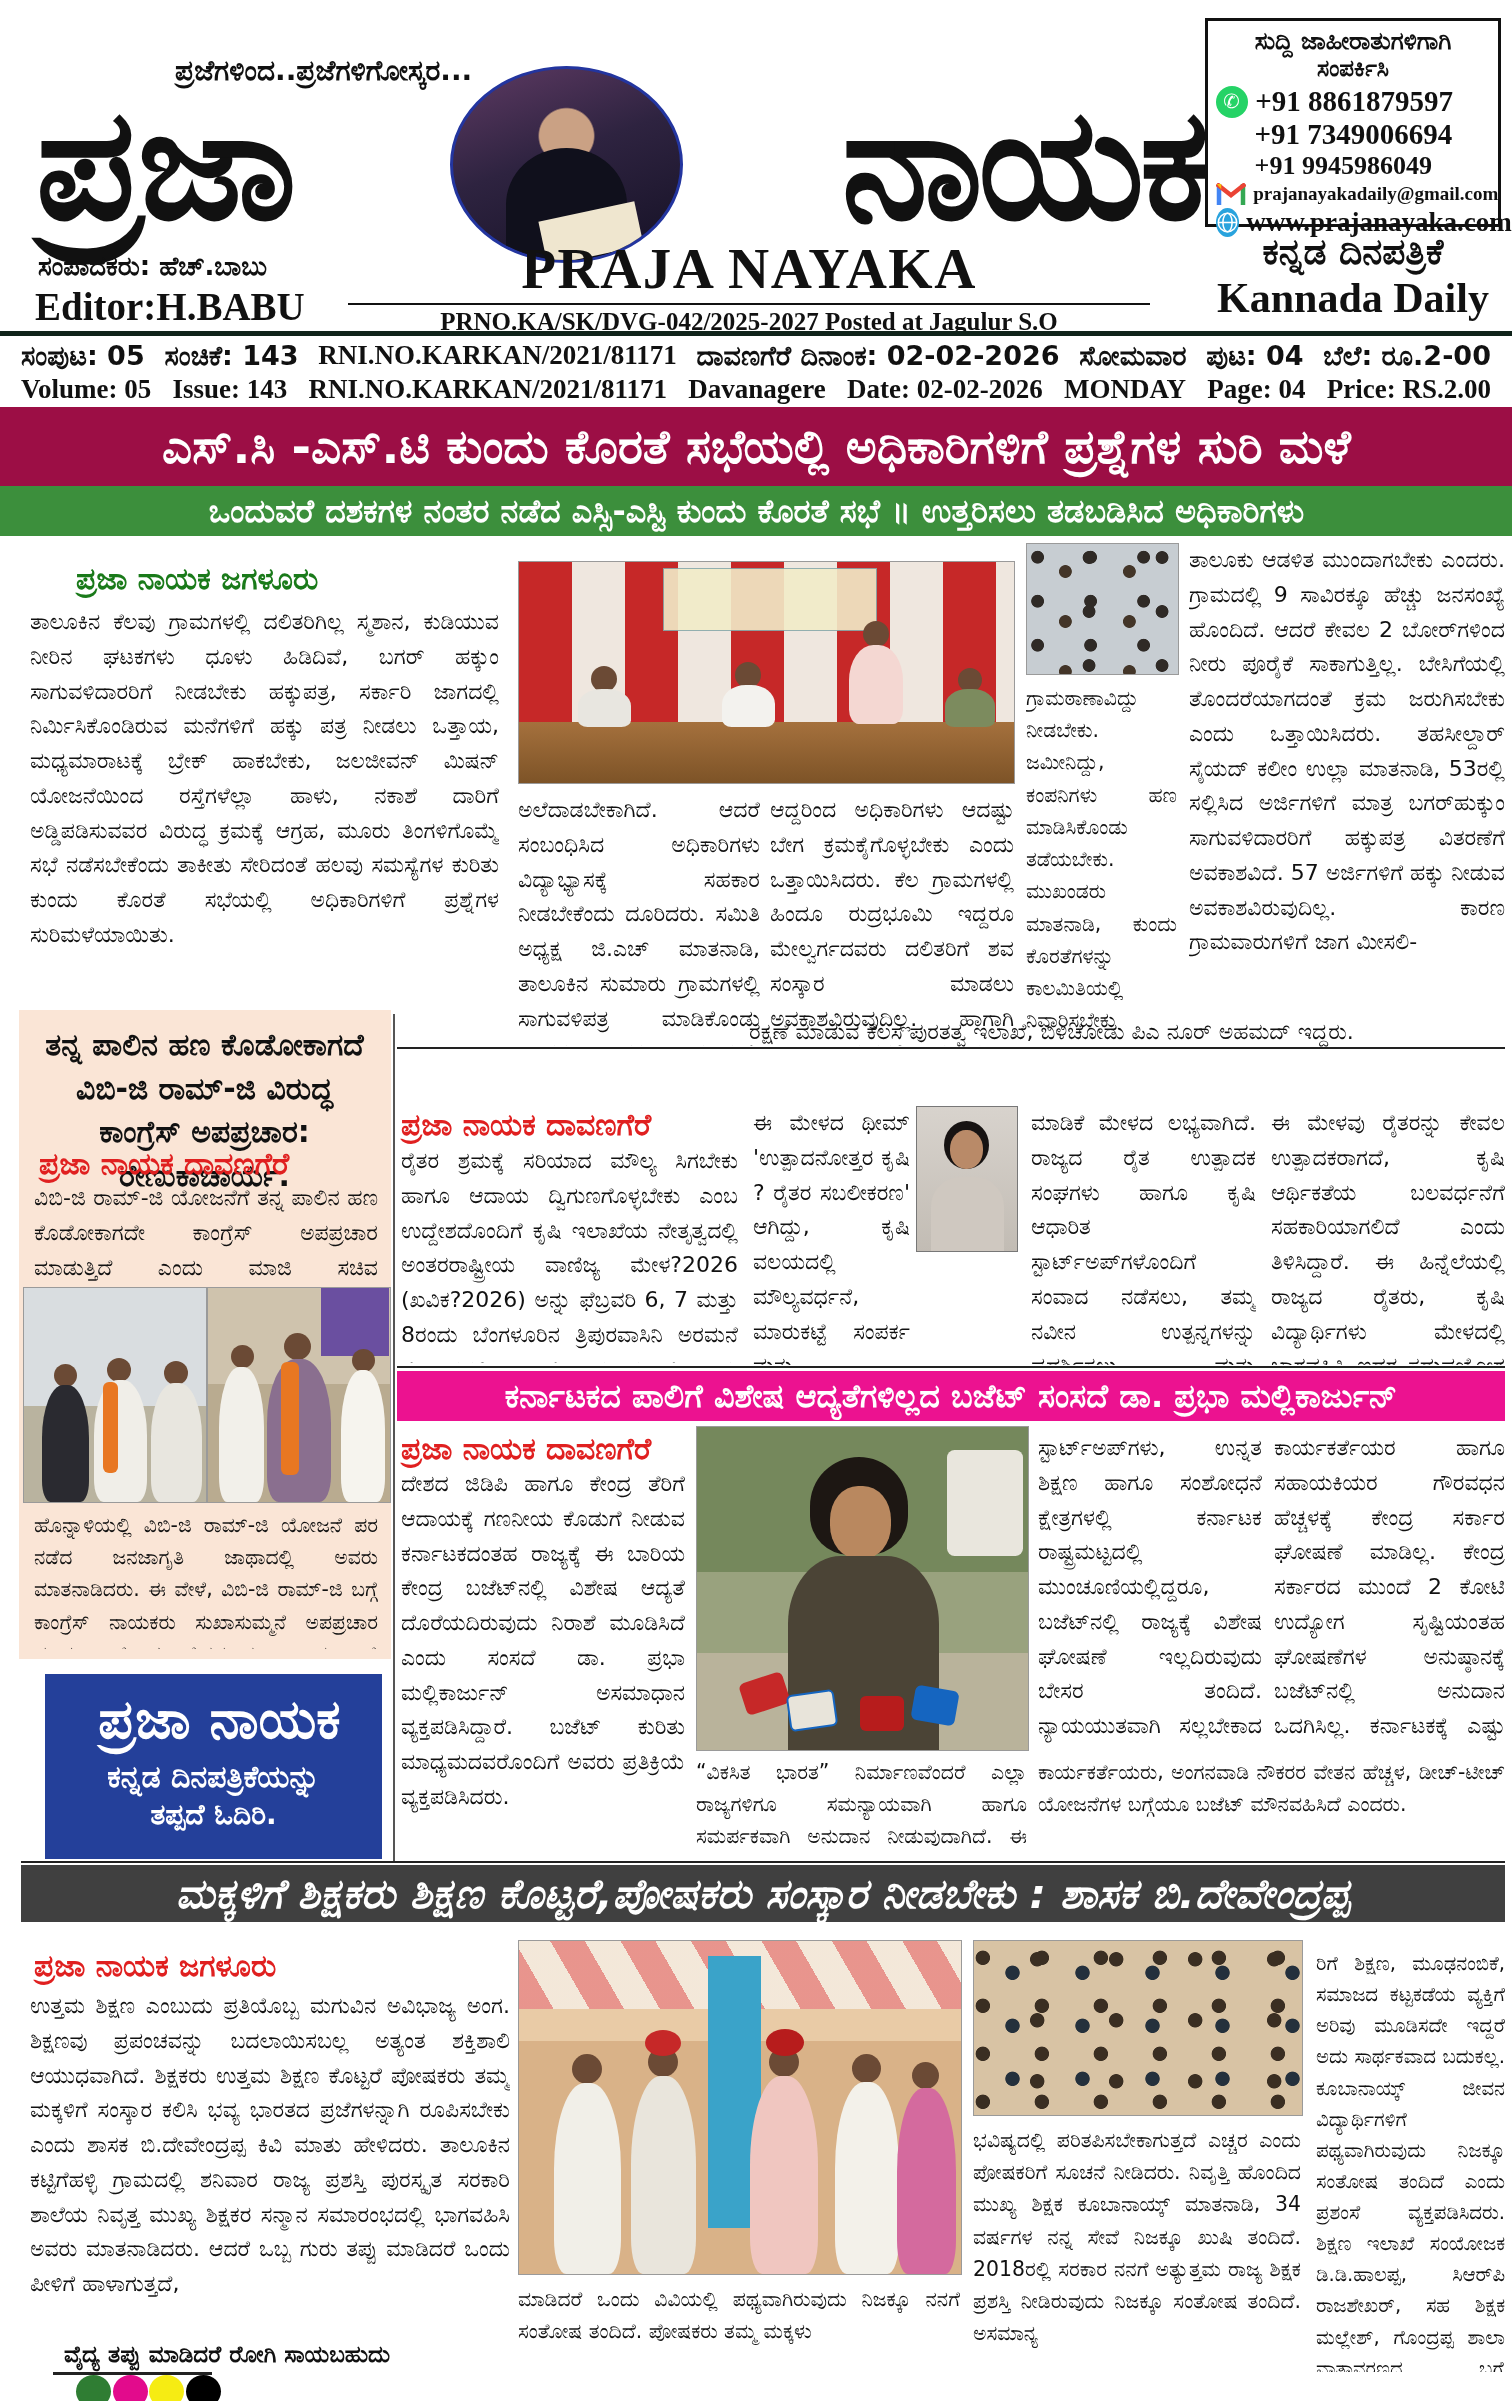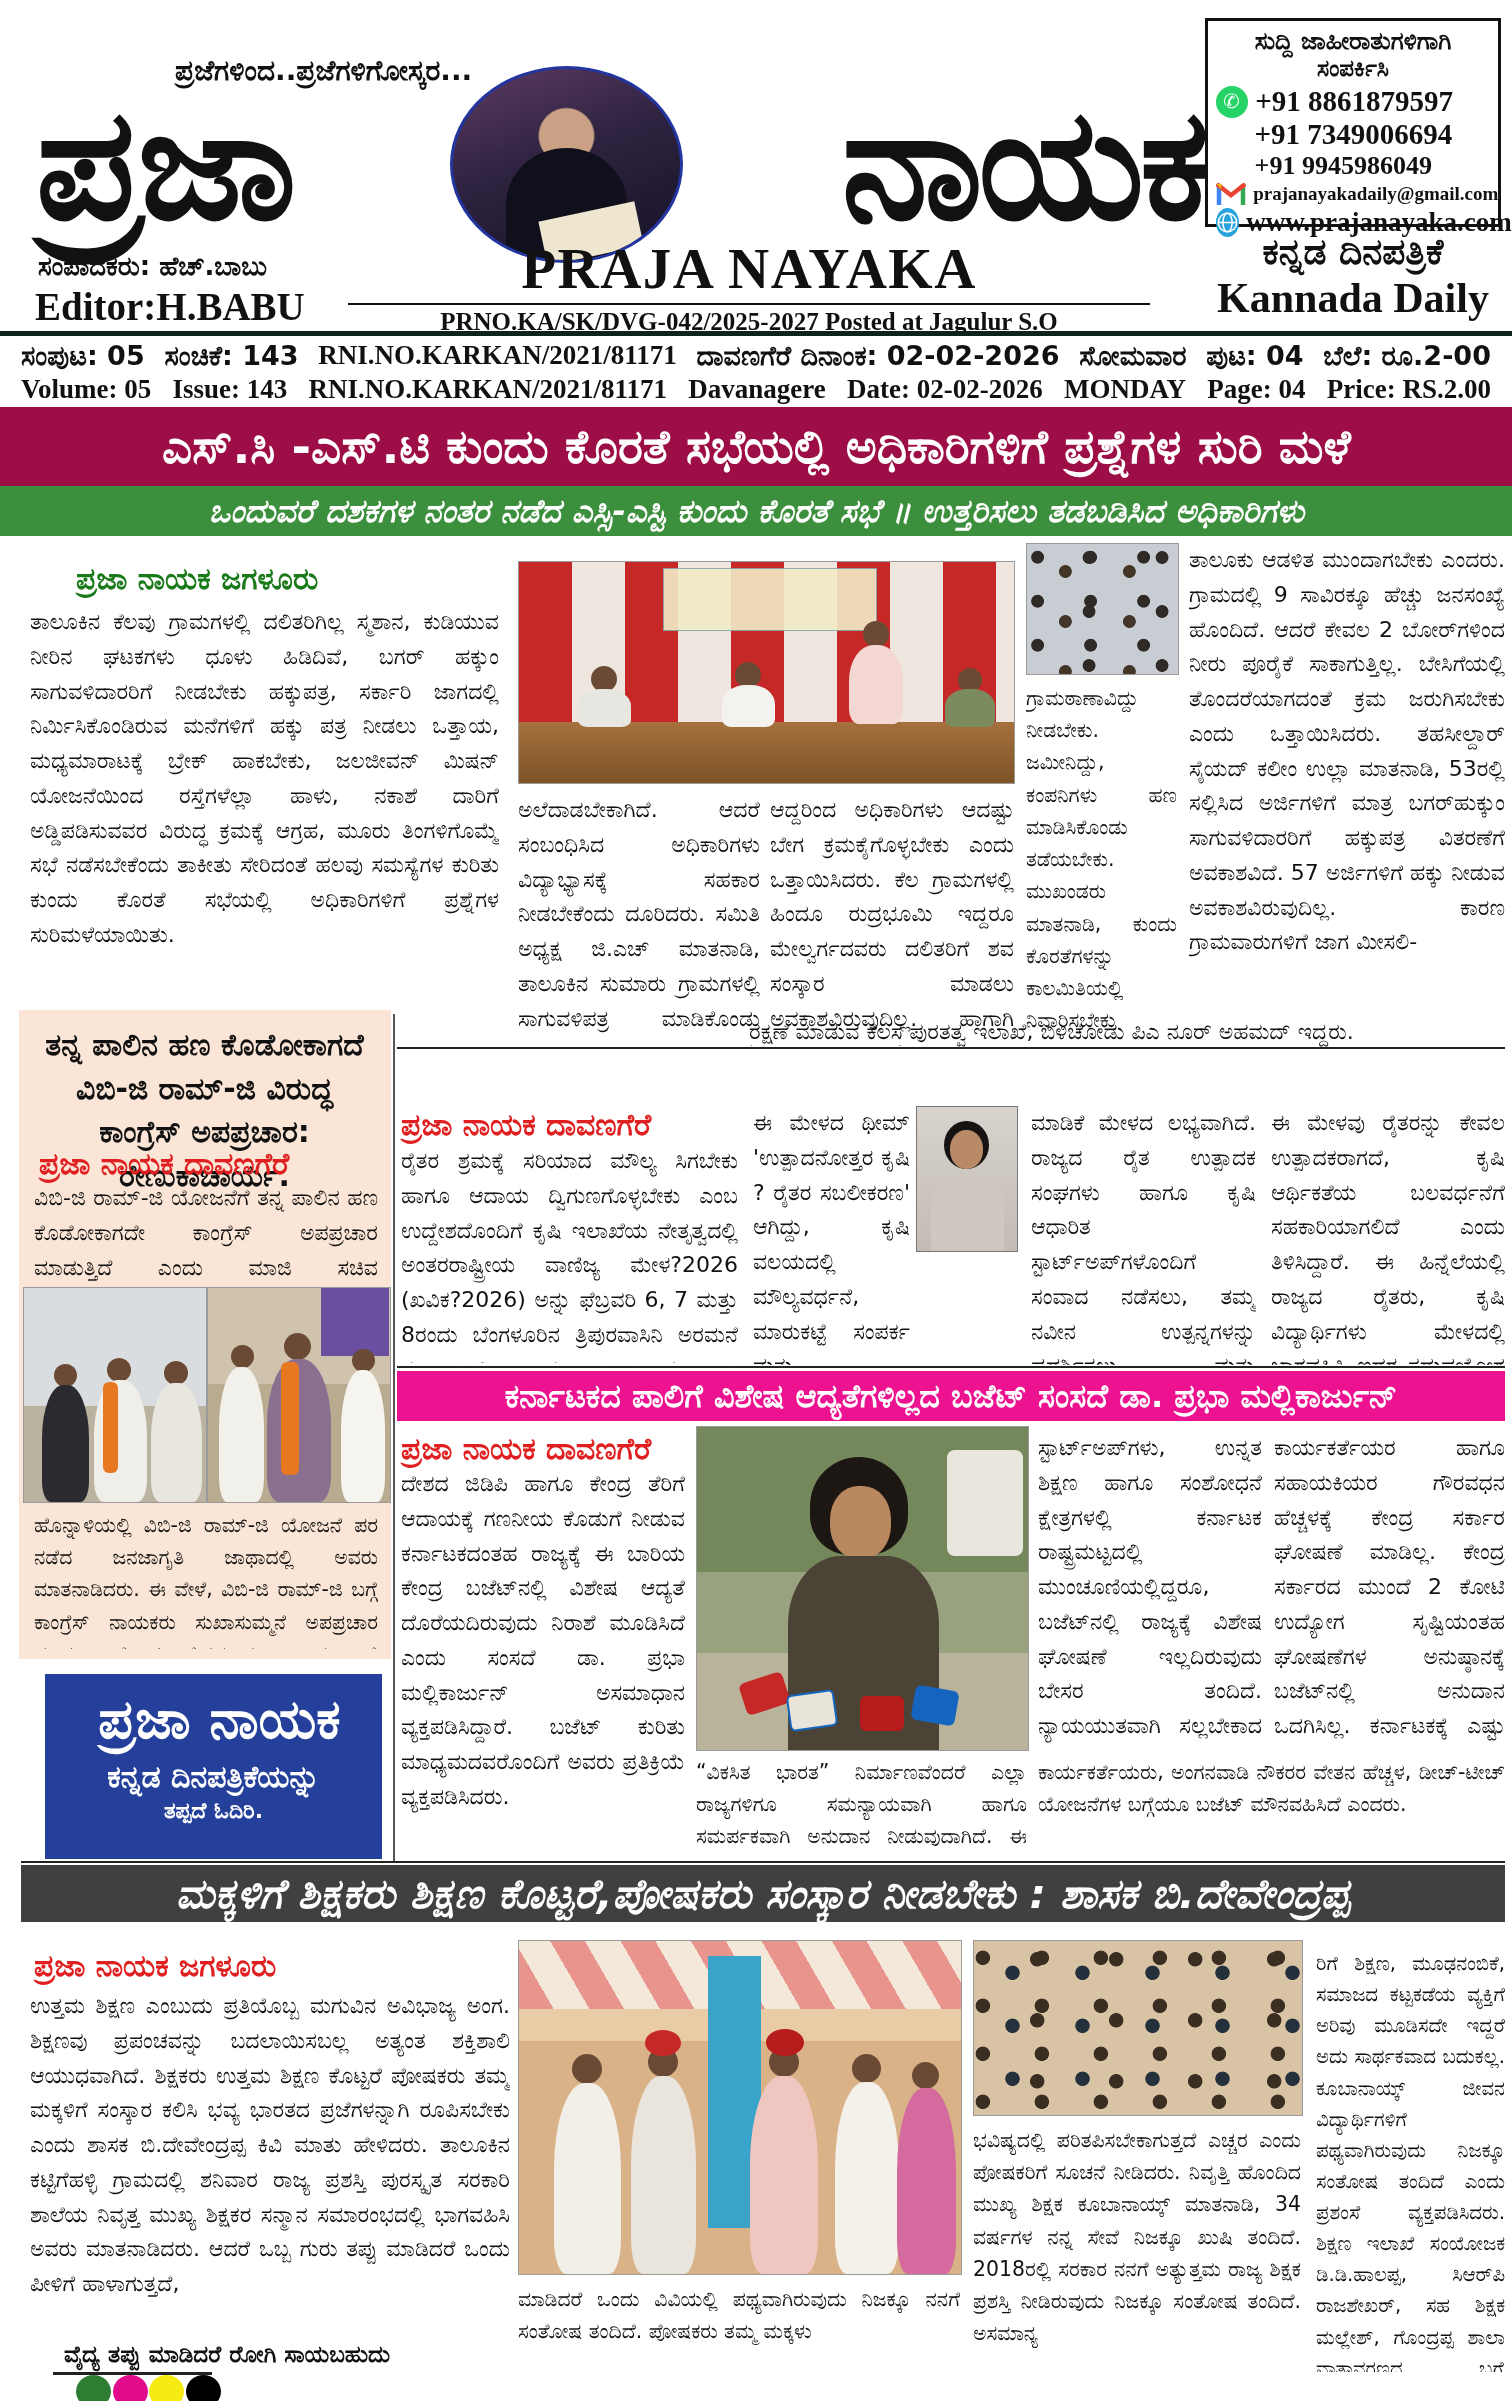--- a/index.html
+++ b/index.html
@@ -94,21 +94,21 @@
     <span>Issue: 143</span>
     <span>RNI.NO.KARKAN/2021/81171</span>
     <span>Davanagere</span>
     <span>Date: 02-02-2026</span>
     <span>MONDAY</span>
     <span>Page: 04</span>
     <span>Price: RS.2.00</span>
   </div>
 
   <div class="abs kn banner-text" style="left:0;top:407px;width:1513px;height:79px;background:#9c0e45;font-size:47px;font-weight:900;">ಎಸ್.ಸಿ -ಎಸ್.ಟಿ ಕುಂದು ಕೊರತೆ ಸಭೆಯಲ್ಲಿ ಅಧಿಕಾರಿಗಳಿಗೆ ಪ್ರಶ್ನೆಗಳ ಸುರಿ ಮಳೆ</div>
-  <div class="abs kn banner-text" style="left:0;top:486px;width:1513px;height:50px;background:#3c8f3c;font-size:32px;font-weight:800;font-style:italic;">ಒಂದುವರೆ ದಶಕಗಳ ನಂತರ ನಡೆದ ಎಸ್ಸಿ-ಎಸ್ಟಿ ಕುಂದು ಕೊರತೆ ಸಭೆ ॥ ಉತ್ತರಿಸಲು ತಡಬಡಿಸಿದ ಅಧಿಕಾರಿಗಳು</div>
+  <div class="abs kn banner-text" style="left:0;top:486px;width:1513px;height:50px;background:#3c8f3c;font-size:32px;font-weight:800;">ಒಂದುವರೆ ದಶಕಗಳ ನಂತರ ನಡೆದ ಎಸ್ಸಿ-ಎಸ್ಟಿ ಕುಂದು ಕೊರತೆ ಸಭೆ ॥ ಉತ್ತರಿಸಲು ತಡಬಡಿಸಿದ ಅಧಿಕಾರಿಗಳು</div>
 
   <div class="abs kn dateline" style="left:76px;top:561px;color:#1a7a1a;">ಪ್ರಜಾ ನಾಯಕ ಜಗಳೂರು</div>
   <div class="colbox kn body-txt just" style="left:30px;top:605px;width:469px;height:442px;">ತಾಲೂಕಿನ ಕೆಲವು ಗ್ರಾಮಗಳಲ್ಲಿ ದಲಿತರಿಗಿಲ್ಲ ಸ್ಮಶಾನ, ಕುಡಿಯುವ ನೀರಿನ ಘಟಕಗಳು ಧೂಳು ಹಿಡಿದಿವೆ, ಬಗರ್ ಹಕ್ಕುಂ ಸಾಗುವಳಿದಾರರಿಗೆ ನೀಡಬೇಕು ಹಕ್ಕುಪತ್ರ, ಸರ್ಕಾರಿ ಜಾಗದಲ್ಲಿ ನಿರ್ಮಿಸಿಕೊಂಡಿರುವ ಮನೆಗಳಿಗೆ ಹಕ್ಕು ಪತ್ರ ನೀಡಲು ಒತ್ತಾಯ, ಮಧ್ಯಮಾರಾಟಕ್ಕೆ ಬ್ರೇಕ್ ಹಾಕಬೇಕು, ಜಲಜೀವನ್ ಮಿಷನ್ ಯೋಜನೆಯಿಂದ ರಸ್ತೆಗಳೆಲ್ಲಾ ಹಾಳು, ನಕಾಶೆ ದಾರಿಗೆ ಅಡ್ಡಿಪಡಿಸುವವರ ವಿರುದ್ಧ ಕ್ರಮಕ್ಕೆ ಆಗ್ರಹ, ಮೂರು ತಿಂಗಳಿಗೊಮ್ಮೆ ಸಭೆ ನಡೆಸಬೇಕೆಂದು ತಾಕೀತು ಸೇರಿದಂತೆ ಹಲವು ಸಮಸ್ಯೆಗಳ ಕುರಿತು ಕುಂದು ಕೊರತೆ ಸಭೆಯಲ್ಲಿ ಅಧಿಕಾರಿಗಳಿಗೆ ಪ್ರಶ್ನೆಗಳ ಸುರಿಮಳೆಯಾಯಿತು.</div>
 
   <div class="photo" style="left:518px;top:561px;width:495px;height:221px;background:repeating-linear-gradient(90deg,#c62828 0 53px,#efe7df 53px 106px);">
     <div class="abs" style="left:144px;top:6px;width:212px;height:61px;background:#f2ecc8;border:1.5px solid #8aa;opacity:.9;"></div>
     <div class="abs" style="left:0;top:160px;width:495px;height:61px;background:linear-gradient(#a5713d,#7d5327);"></div>
     <div class="head" style="left:72px;top:104px;width:26px;height:26px;"></div>
       <div class="sil" style="left:59px;top:127px;width:53px;height:38px;background:#e8e6e0;"></div>
     <div class="head" style="left:216px;top:100px;width:26px;height:26px;"></div>
@@ -156,21 +156,21 @@
       <div class="sil" style="left:10.6px;top:79px;width:45px;height:135px;background:#f2f0ea;"></div>
     <div class="head" style="left:144px;top:61px;width:23px;height:23px;"></div>
       <div class="sil" style="left:133px;top:82px;width:44px;height:132px;background:#f6f4ee;"></div>
   </div>
 
   <div class="colbox kn body-txt just" style="left:34px;top:1509px;width:344px;height:140px;font-size:20.4px;">ಹೊನ್ನಾಳಿಯಲ್ಲಿ ವಿಬಿ-ಜಿ ರಾಮ್-ಜಿ ಯೋಜನೆ ಪರ ನಡೆದ ಜನಜಾಗೃತಿ ಜಾಥಾದಲ್ಲಿ ಅವರು ಮಾತನಾಡಿದರು. ಈ ವೇಳೆ, ವಿಬಿ-ಜಿ ರಾಮ್-ಜಿ ಬಗ್ಗೆ ಕಾಂಗ್ರೆಸ್ ನಾಯಕರು ಸುಖಾಸುಮ್ಮನೆ ಅಪಪ್ರಚಾರ ಮಾಡುತ್ತಿದ್ದಾರೆ. ಈ ದೇಶದ ಮೂಲ ನಿರ್ಮಾಣಕ್ಕೆ ವಿಬಿ-ಜಿ ರಾಮ್-ಜಿ ಮಹತ್ವದ ಯೋಜನೆಯಾಗಿದೆ. ನ್ಯಾಮತಿ ಹಾಗೂ ಹೊನ್ನಾಳಿ ತಾಲೂಕಿನಾದ್ಯಂತ ಜನಜಾಗೃತಿ ಜಾಥಾ ನಡೆಯುತ್ತಿದೆ. ತಾಲೂಕಿನ ಪ್ರಮುಖ ಸ್ಥಳಗಳಾದ ಹಿರೇಗೋಣಿಗೆರೆ, ಬೆಲ್ಲಿಮಲ್ಲೂರು, ಕುಂದೂರು, ಬೆಳಗುತ್ತಿ ಗ್ರಾಮ ಸೇರಿದಂತೆ ವಿವಿಧಡೆ ಜಾಥಾ ನಡೆಸಲಾಗುತ್ತಿದೆ.</div>
 
   <div class="abs" style="left:45px;top:1674px;width:337px;height:185px;background:#24409a;color:#fff;text-align:center;">
     <div class="kn" style="font-size:54px;font-weight:900;margin-top:13.6px;padding-left:12px;">ಪ್ರಜಾ ನಾಯಕ</div>
     <div class="kn b" style="font-size:30px;margin-top:7.6px;">ಕನ್ನಡ ದಿನಪತ್ರಿಕೆಯನ್ನು</div>
-    <div class="kn b" style="font-size:22px;margin-top:3px;">ತಪ್ಪದೆ ಓದಿರಿ.</div>
+    <div class="kn b" style="font-size:28px;margin-top:3px;">ತಪ್ಪದೆ ಓದಿರಿ.</div>
   </div>
 
   <div class="rule" style="left:393px;top:1014px;width:1.5px;height:847px;background:#555;"></div>
 
   <div class="rule" style="left:397px;top:1047px;width:1108px;height:2.3px;"></div>
 
   <div class="abs kn dateline" style="left:401px;top:1107px;color:#e02020;">ಪ್ರಜಾ ನಾಯಕ ದಾವಣಗೆರೆ</div>
   <div class="colbox kn body-txt just" style="left:401px;top:1144px;width:337px;height:219px;">ರೈತರ ಶ್ರಮಕ್ಕೆ ಸರಿಯಾದ ಮೌಲ್ಯ ಸಿಗಬೇಕು ಹಾಗೂ ಆದಾಯ ದ್ವಿಗುಣಗೊಳ್ಳಬೇಕು ಎಂಬ ಉದ್ದೇಶದೊಂದಿಗೆ ಕೃಷಿ ಇಲಾಖೆಯ ನೇತೃತ್ವದಲ್ಲಿ ಅಂತರರಾಷ್ಟ್ರೀಯ ವಾಣಿಜ್ಯ ಮೇಳ?2026 (ಖವಿಕ?2026) ಅನ್ನು ಫೆಬ್ರವರಿ 6, 7 ಮತ್ತು 8ರಂದು ಬೆಂಗಳೂರಿನ ತ್ರಿಪುರವಾಸಿನಿ ಅರಮನೆ ಮೈದಾನದಲ್ಲಿ ಆಯೋಜಿಸಲಾಗುತ್ತಿದೆ. ಈ ಮೇಳದಲ್ಲಿ ದಾವಣಗೆರೆ ಕ್ಷೇತ್ರದ ರೈತರು ಭಾಗವಹಿಸಬೇಕೆಂದು ಸಂಸದರಾದ ಡಾ.ಪ್ರಭಾ ಮಲ್ಲಿಕಾರ್ಜುನ್ ಮನವಿ ಮಾಡಿದ್ದಾರೆ.</div>
 
   <div class="colbox" style="left:753px;top:1106px;width:265px;height:259px;">

